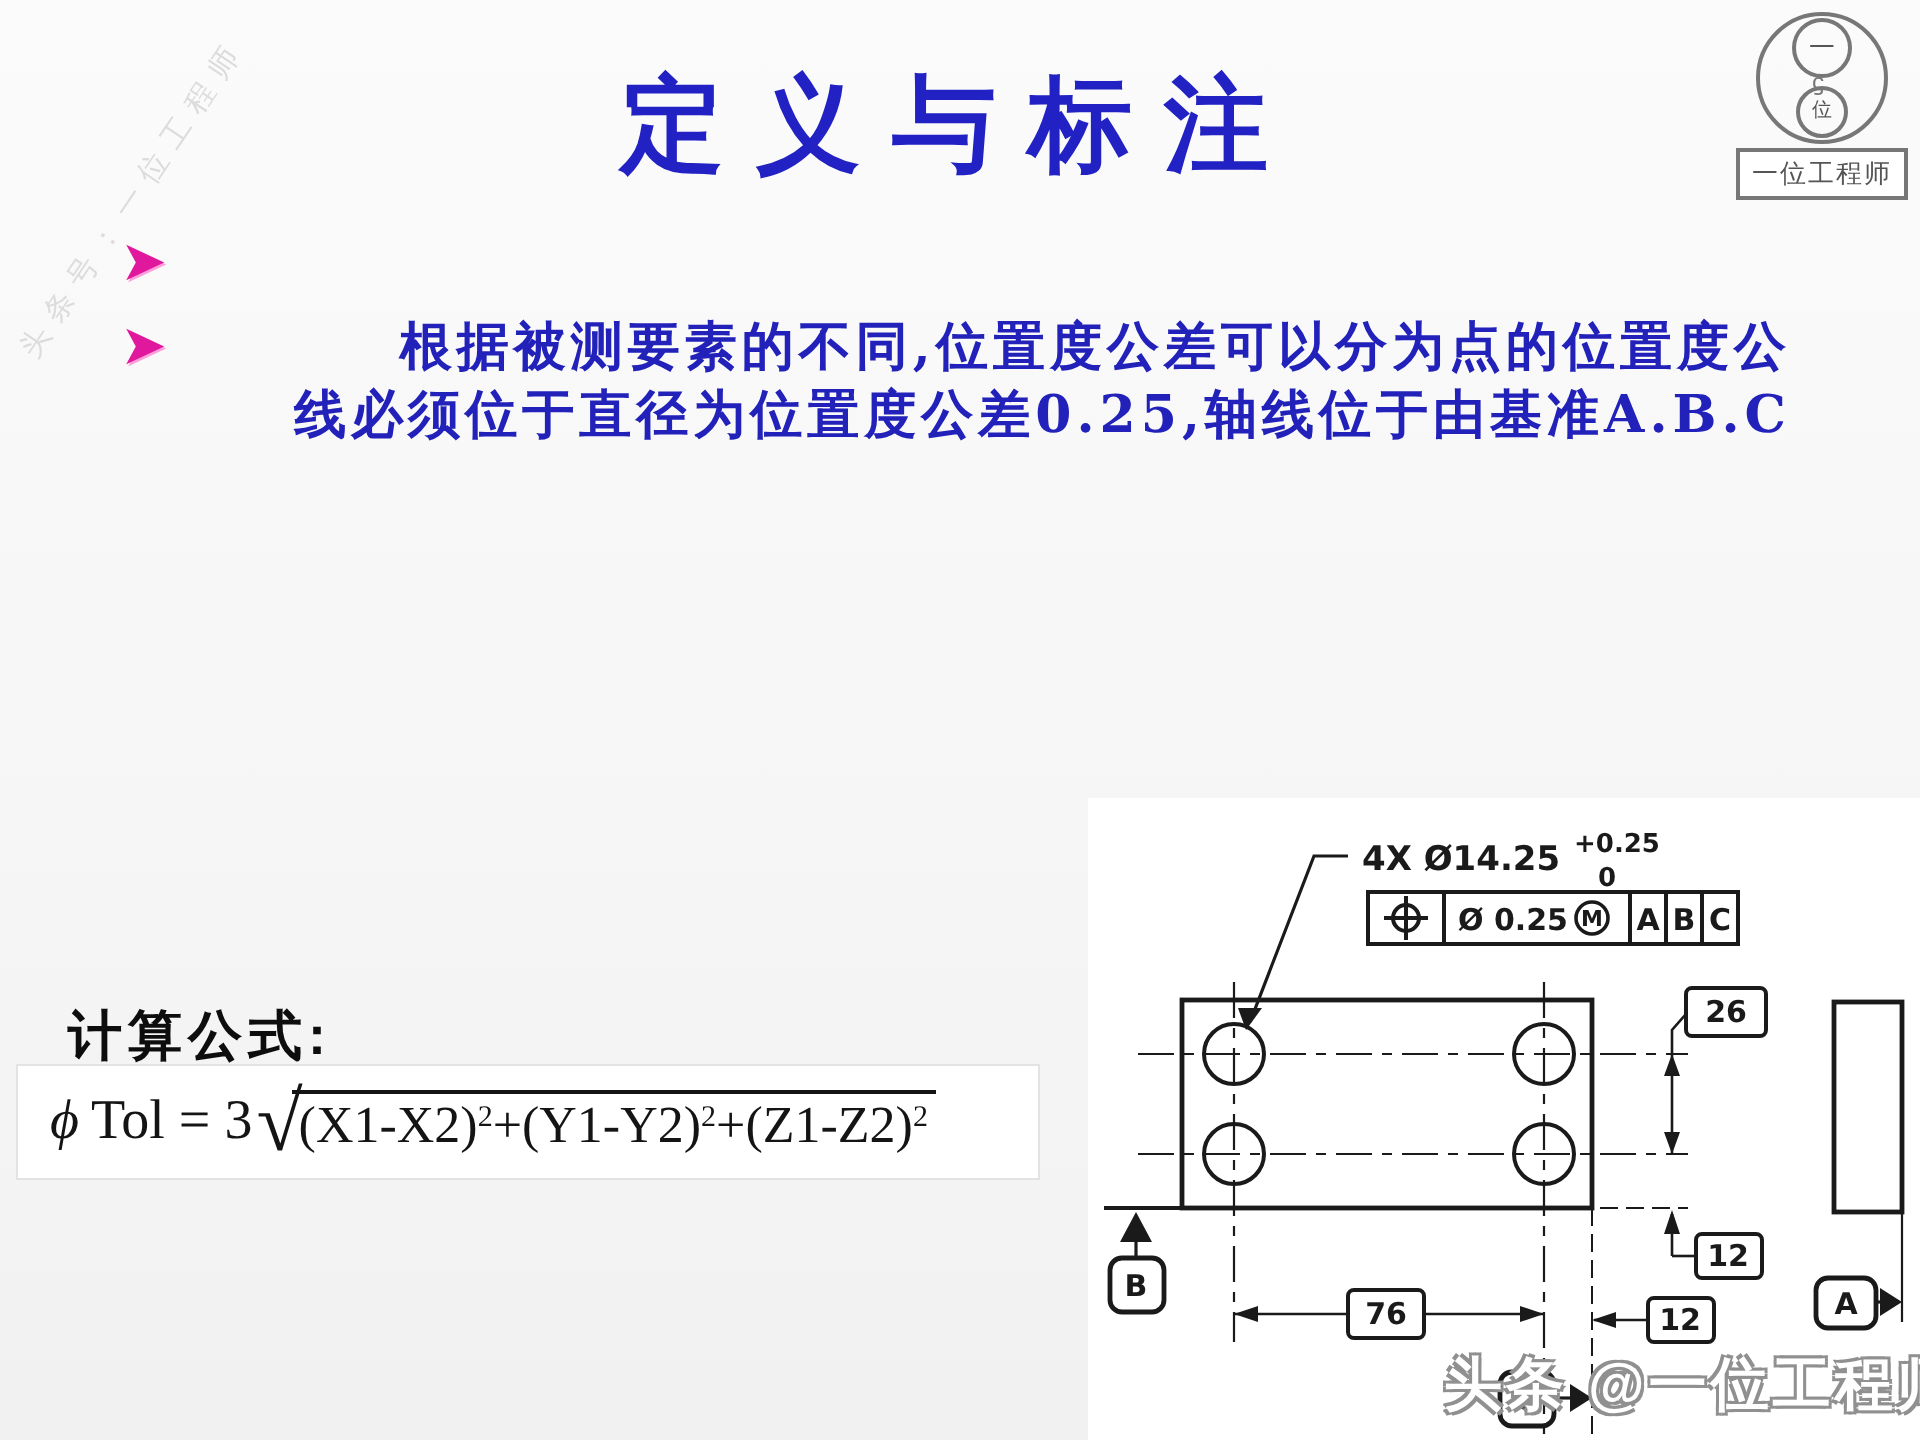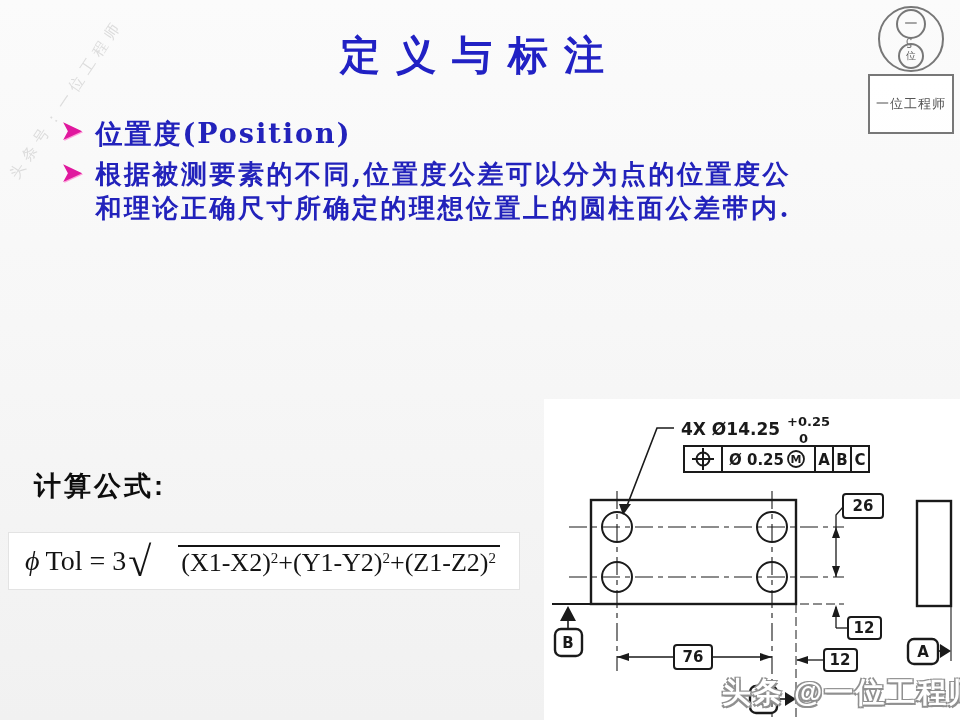--- a/index.html
+++ b/index.html
@@ -13,49 +13,49 @@
 
   
   .logo{position:absolute;top:6px;right:6px;width:86px;text-align:center;color:#555;}
   .logo-circle{position:relative;width:62px;height:62px;border:2px solid #777;border-radius:50%;margin:0 auto;}
   .logo-c-top{position:absolute;left:16px;top:1px;width:26px;height:26px;border:2px solid #777;border-radius:50%;
               font-size:13px;line-height:26px;text-align:center;}
   .logo-c-bot{position:absolute;left:18px;top:35px;width:22px;height:22px;border:2px solid #777;border-radius:50%;
               font-size:10px;line-height:22px;text-align:center;}
   .logo-hook{position:absolute;left:26px;top:26px;font-size:12px;color:#777;}
   .logo-box{margin-top:2px;border:2px solid #777;background:rgba(255,255,255,.85);
-            font-size:13px;letter-spacing:1px;padding:19px 2px;color:#555;}
+            font-size:13px;letter-spacing:1px;padding:2px 2px;color:#555;}
 
   
   .title{position:absolute;top:28px;left:0;width:100%;text-align:center;
          font-family:"DejaVu Serif","Liberation Serif",serif;font-weight:bold;
-         font-size:40px;letter-spacing:16px;color:#2121c4;}
+         font-size:52px;letter-spacing:16px;color:#2121c4;}
 
   
   .bullet-row{position:absolute;display:flex;align-items:flex-start;}
   .b1{left:60px;top:116px;}
   .b2{left:60px;top:158px;}
   .arrow{color:#e0189e;font-size:28px;line-height:30px;margin-right:12px;
          text-shadow:1px 1px 0 #ff9ed9;flex:0 0 auto;}
   .b1-text{font-family:"DejaVu Serif","Liberation Serif",serif;font-weight:bold;
            font-size:27px;color:#2222bb;letter-spacing:2px;}
   .para{font-family:"DejaVu Serif","Liberation Serif",serif;font-weight:bold;
-        font-size:26px;color:#2222bb;letter-spacing:2.5px;line-height:33.5px;width:800px;}
-
-  
-  .calc-label{position:absolute;left:34px;top:468px;font-size:27px;font-weight:bold;
+        font-size:26px;color:#2222bb;letter-spacing:2.5px;line-height:33.5px;width:800px;text-align:right;}
+
+  
+  .calc-label{position:absolute;left:34px;top:500px;font-size:27px;font-weight:bold;
               color:#0d0d0d;letter-spacing:3px;font-family:"Liberation Sans",sans-serif;}
 
   
   .formula-box{position:absolute;left:8px;top:532px;width:512px;height:58px;background:#ffffff;
                border:1px solid #e3e3e3;display:flex;align-items:center;padding-left:16px;
                box-sizing:border-box;font-family:"Liberation Serif",serif;font-size:28px;color:#141414;}
   .phi{font-style:italic;margin-right:6px;}
   .rad{font-size:42px;line-height:0;margin:0 -5px 0 2px;transform:translateY(1px);}
-  .radicand{border-top:2.5px solid #141414;padding:1px 4px 0 3px;font-size:26px;white-space:nowrap;margin-left:32px;}
+  .radicand{border-top:2.5px solid #141414;padding:1px 4px 0 3px;font-size:26px;white-space:nowrap;}
   .radicand sup{font-size:15px;vertical-align:0.55em;}
 
   
   .drawing{position:absolute;left:544px;top:399px;width:437px;height:321px;background:#ffffff;}
   .drawing svg{display:block;}
   .dline{stroke:#1a1a1a;fill:none;}
   .dtext{font-family:"DejaVu Sans","Liberation Sans",sans-serif;fill:#1a1a1a;}
 
   
   .wm-bottom{position:absolute;left:722px;top:673px;font-size:29px;font-weight:bold;color:#ffffff;
@@ -75,28 +75,27 @@
       <div class="logo-hook">ϛ</div>
       <div class="logo-c-bot">位</div>
     </div>
     <div class="logo-box">一位工程师</div>
   </div>
 
   <div class="title">定义与标注</div>
 
   <div class="bullet-row b1">
     <span class="arrow">➤</span>
-    <span class="b1-text">位置度(Position)</span>
   </div>
 
   <div class="bullet-row b2">
     <span class="arrow">➤</span>
     <div class="para">
       <div>根据被测要素的不同,位置度公差可以分为点的位置度公</div>
-      <div>和理论正确尺寸所确定的理想位置上的圆柱面公差带内.</div>
+      <div>线必须位于直径为位置度公差0.25,轴线位于由基准A.B.C</div>
     </div>
   </div>
 
   <div class="calc-label">计算公式:</div>
 
   <div class="formula-box">
     <span class="phi">ϕ</span>
     <span>Tol = 3</span>
     <span class="rad">√</span>
     <span class="radicand"><span>(X1-X2)</span><sup>2</sup><span>+</span><span>(Y1-Y2)</span><sup>2</sup><span>+</span><span>(Z1-Z2)</span><sup>2</sup></span>

